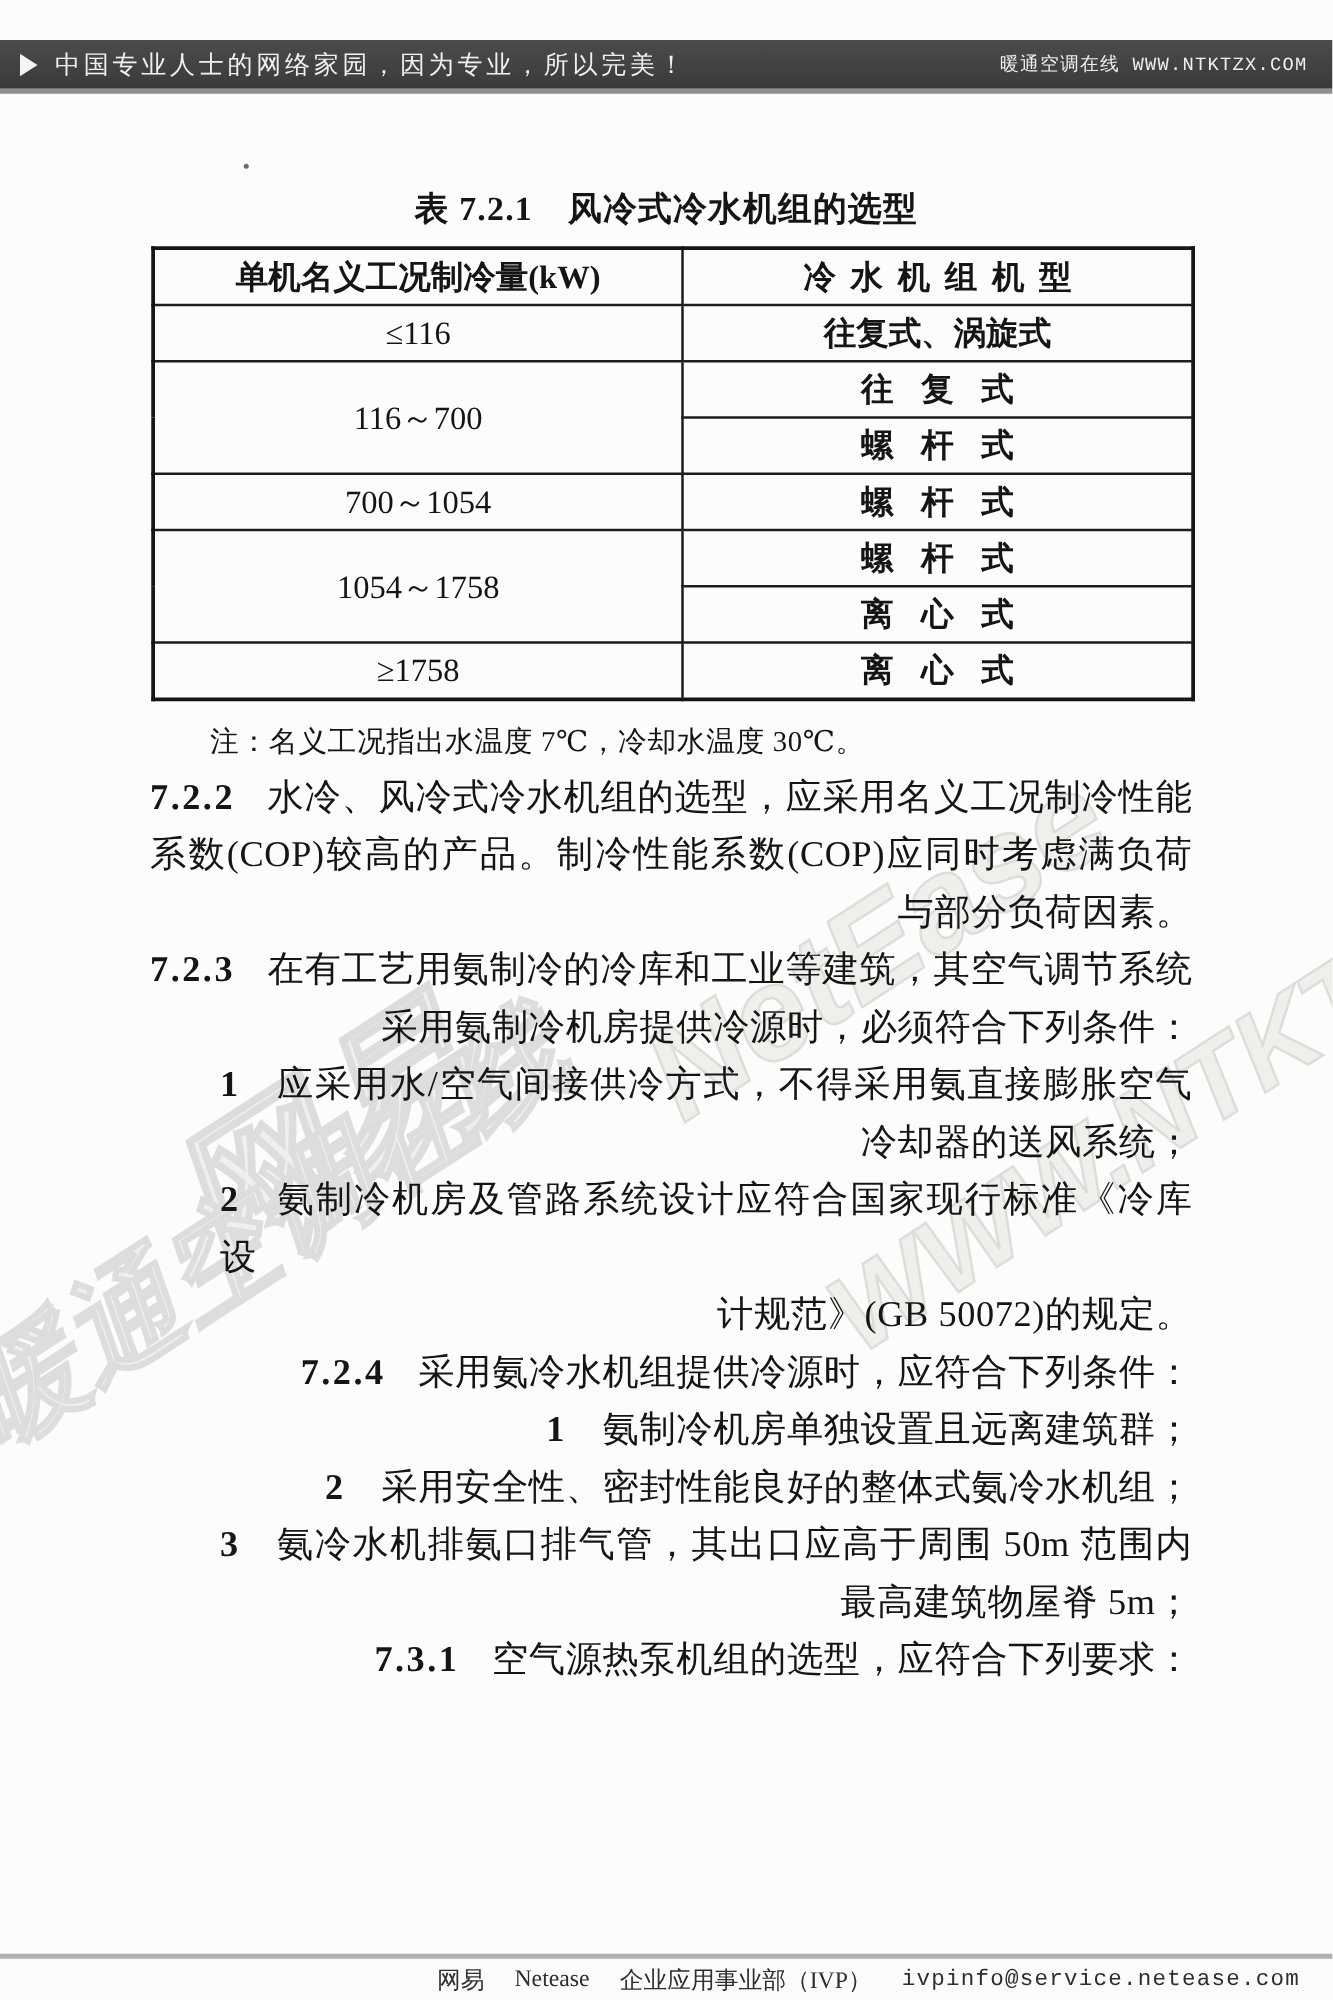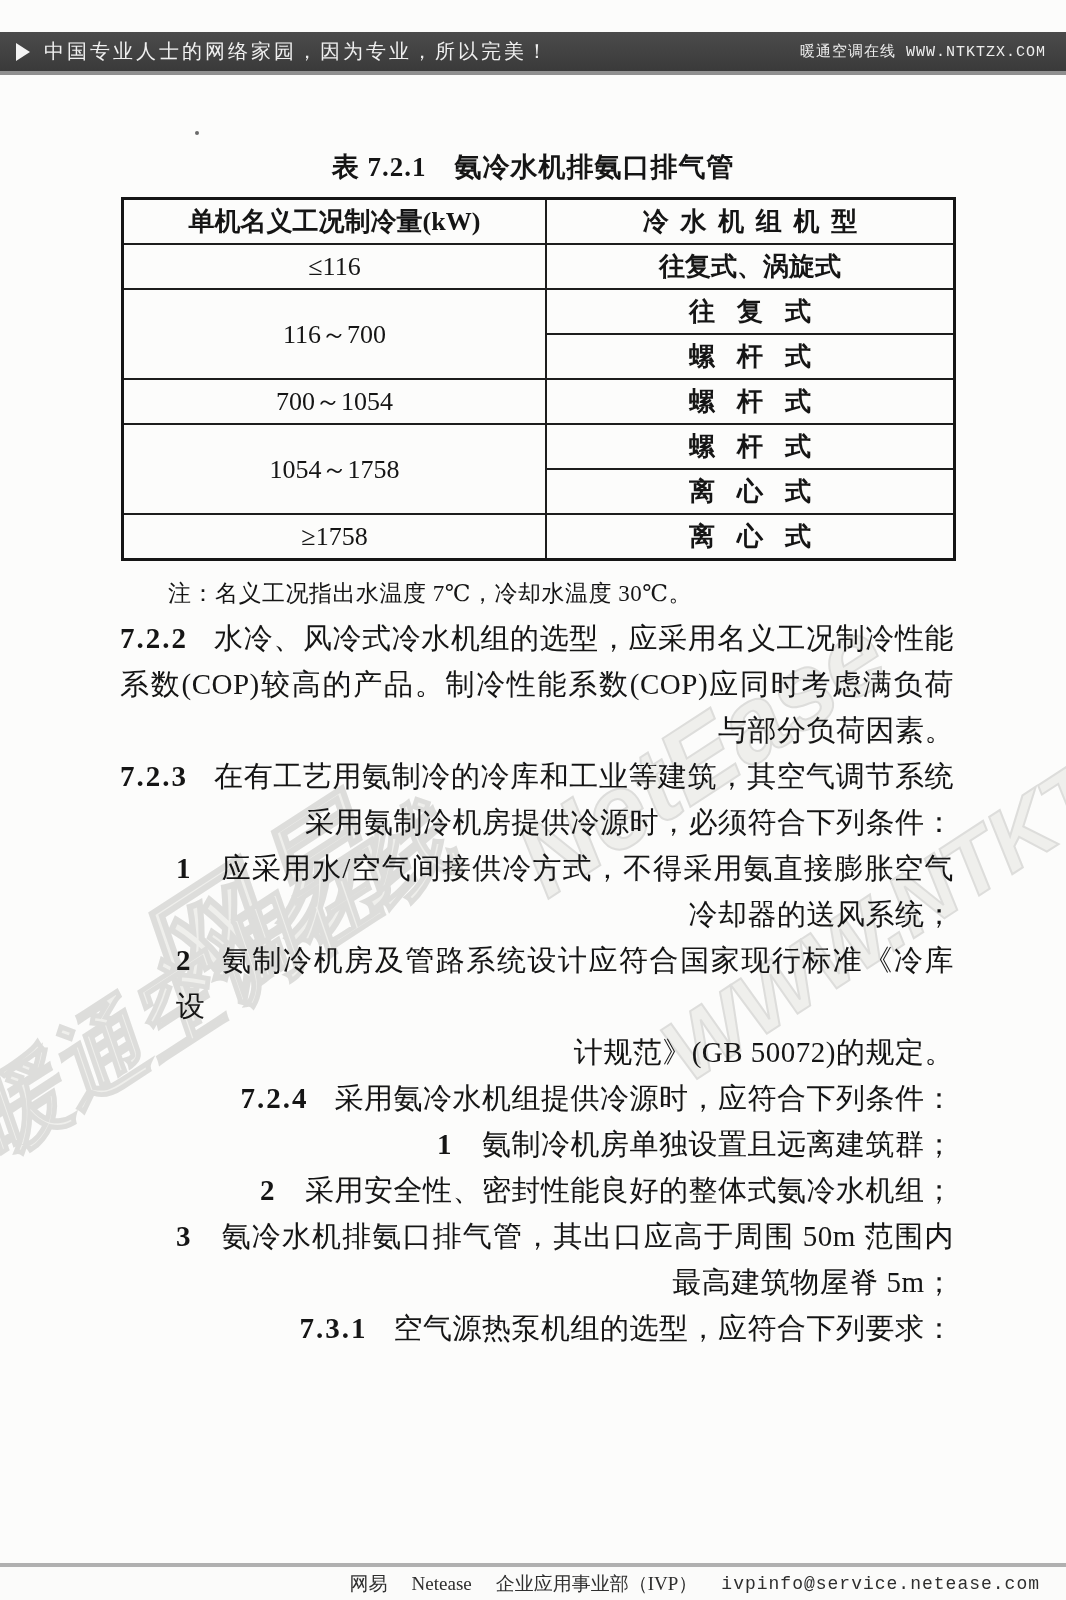--- a/index.html
+++ b/index.html
@@ -97,21 +97,21 @@
 </div>
 
 <span class="wm wm1">网易</span>
 <span class="wm wm2">NetEase</span>
 <span class="wm wm3">WWW.NTKTZX.COM</span>
 <span class="wm wm4">暖通空调在线</span>
 
 <div class="sheet">
   <div class="speck"></div>
 
-  <div class="caption">表 7.2.1　氨冷水机排氨口排气管</div>
+  <div class="caption">表 7.2.1　风冷式冷水机组的选型</div>
 
   <div class="tblwrap">
     <table class="sel">
       <tbody>
         <tr>
           <td class="colh" style="width:421px">单机名义工况制冷量(kW)</td>
           <td class="colh sp-sm">冷水机组机型</td>
         </tr>
         <tr>
           <td class="range">≤116</td>

